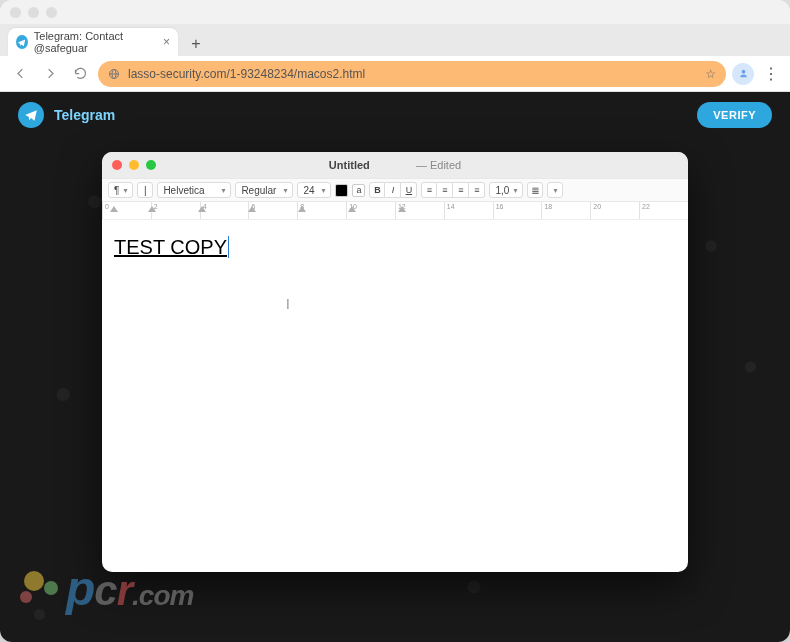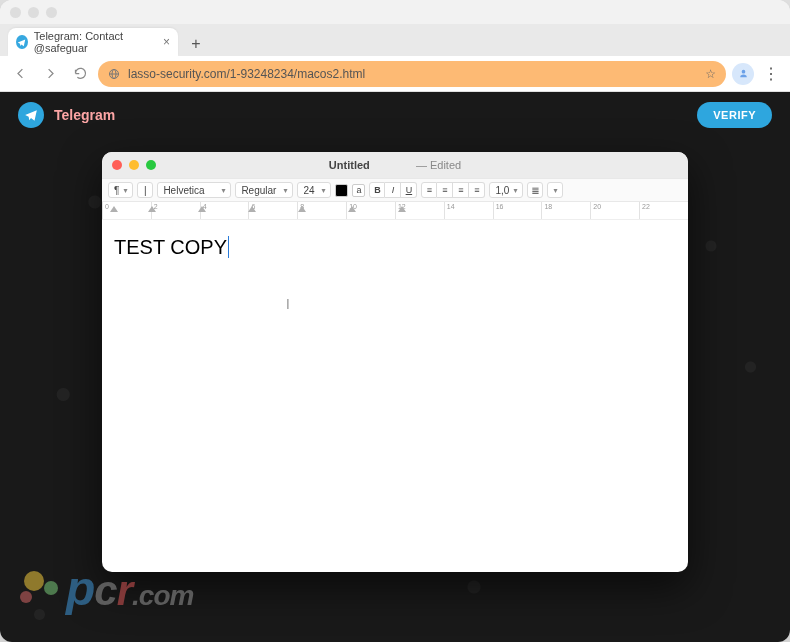--- a/index.html
+++ b/index.html
@@ -35,21 +35,21 @@
       radial-gradient(circle at 82% 70%, #2a2a2a 0 6px, transparent 7px),
       radial-gradient(circle at 22% 82%, #2a2a2a 0 5px, transparent 6px),
       radial-gradient(circle at 95% 50%, #2a2a2a 0 5px, transparent 6px),
       radial-gradient(circle at 60% 90%, #2a2a2a 0 6px, transparent 7px),
       radial-gradient(circle at 5% 95%, #2a2a2a 0 5px, transparent 6px);
     opacity:.6;
   }
   .tg-header { position:relative; height:46px; display:flex; align-items:center; padding:0 18px; gap:10px; z-index:2; }
   .tg-logo { width:26px;height:26px;border-radius:50%;background:#2ea6de;display:flex;align-items:center;justify-content:center; }
   .tg-logo svg{ width:14px;height:14px;fill:#fff; }
-  .tg-name { color:#fca5a5; font-size:14px; font-weight:600; }
+  .tg-name { color:#7dd3fc; font-size:14px; font-weight:600; }
   .verify-btn { margin-left:auto; background:#2ea6de; color:#fff; font-size:11px; font-weight:700; letter-spacing:.5px; padding:7px 16px; border-radius:15px; }
 
   
   .editor { position:absolute; left:102px; top:60px; width:586px; height:420px; background:#fff; border-radius:10px; box-shadow:0 15px 40px rgba(0,0,0,.6); z-index:3; display:flex; flex-direction:column; overflow:hidden; }
   .ed-title { height:26px; background:#ececec; display:flex; align-items:center; padding:0 10px; gap:7px; font-size:11px; color:#555; position:relative; }
   .ed-title .dots{ display:flex; gap:7px; }
   .dR{width:10px;height:10px;border-radius:50%;background:#ff5f57;}
   .dY{width:10px;height:10px;border-radius:50%;background:#ffbd2e;}
   .dG{width:10px;height:10px;border-radius:50%;background:#28c940;}
   .ed-title .name { position:absolute; left:0; right:0; text-align:center; font-weight:600; color:#444;}
@@ -64,21 +64,21 @@
   .segm { display:flex; }
   .segm .b{ width:16px;height:16px;border:1px solid #dcdcdc;background:#fff;display:flex;align-items:center;justify-content:center;font-size:9px; }
   .segm .b+.b{ border-left:none; }
   .segm .b:first-child{border-radius:3px 0 0 3px;} .segm .b:last-child{border-radius:0 3px 3px 0;}
   .ruler { height:18px; background:#fff; border-bottom:1px solid #eee; position:relative; font-size:7px; color:#999; }
   .ruler .ticks{ position:absolute; inset:0; display:flex; }
   .ruler .tick{ flex:1; border-left:1px solid #e2e2e2; position:relative; }
   .ruler .tick span{ position:absolute; top:1px; left:2px; }
   .ruler .markers{ position:absolute; top:4px; left:0; right:0; height:8px; }
   .ruler .mk{ position:absolute; width:0;height:0;border-left:4px solid transparent;border-right:4px solid transparent;border-bottom:6px solid #b0b0b0; }
-  .doc { flex:1; padding:16px 12px; font-family:Helvetica,Arial,sans-serif; font-size:20px; color:#000; position:relative; }
+  .doc { flex:1; padding:16px 12px; font-family:Helvetica,Arial,sans-serif; font-size:20px; color:#000; position:relative;text-decoration:underline; }
   .cursor{ display:inline-block; width:1px; height:22px; background:#2a7bd9; vertical-align:text-bottom; margin-left:1px; }
   .ibeam{position:absolute;left:184px;top:76px;font-size:14px;color:#555;transform:scaleX(.6);}
 
   
   .wm { position:absolute; left:18px; bottom:26px; z-index:4; display:flex; align-items:center; gap:2px; }
   .wm .bubbles{ position:relative; width:46px; height:40px; }
   .wm .bub{ position:absolute; border-radius:50%; }
   .wm-text { font-size:42px; font-weight:800; font-style:italic; color:rgba(150,150,150,.55); letter-spacing:-1px; display:flex; align-items:baseline; }
   .wm-text .p{ color:rgba(60,140,200,.6); font-size:48px; }
   .wm-text .r{ color:rgba(200,80,80,.6); }

